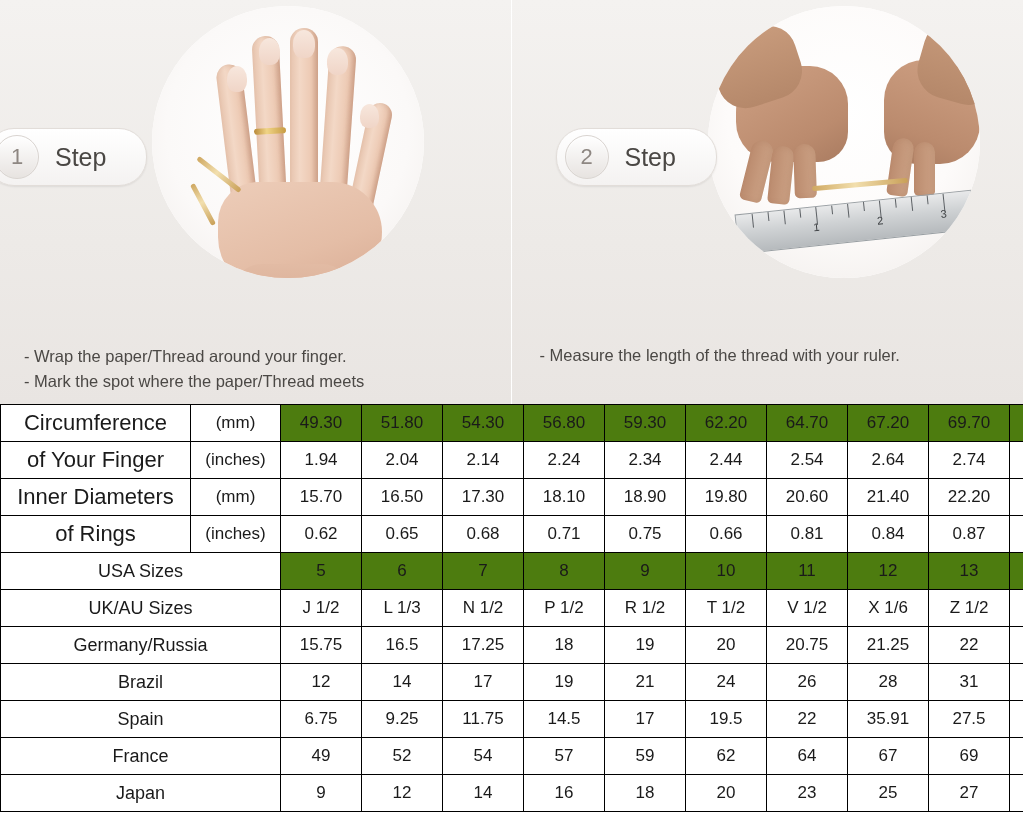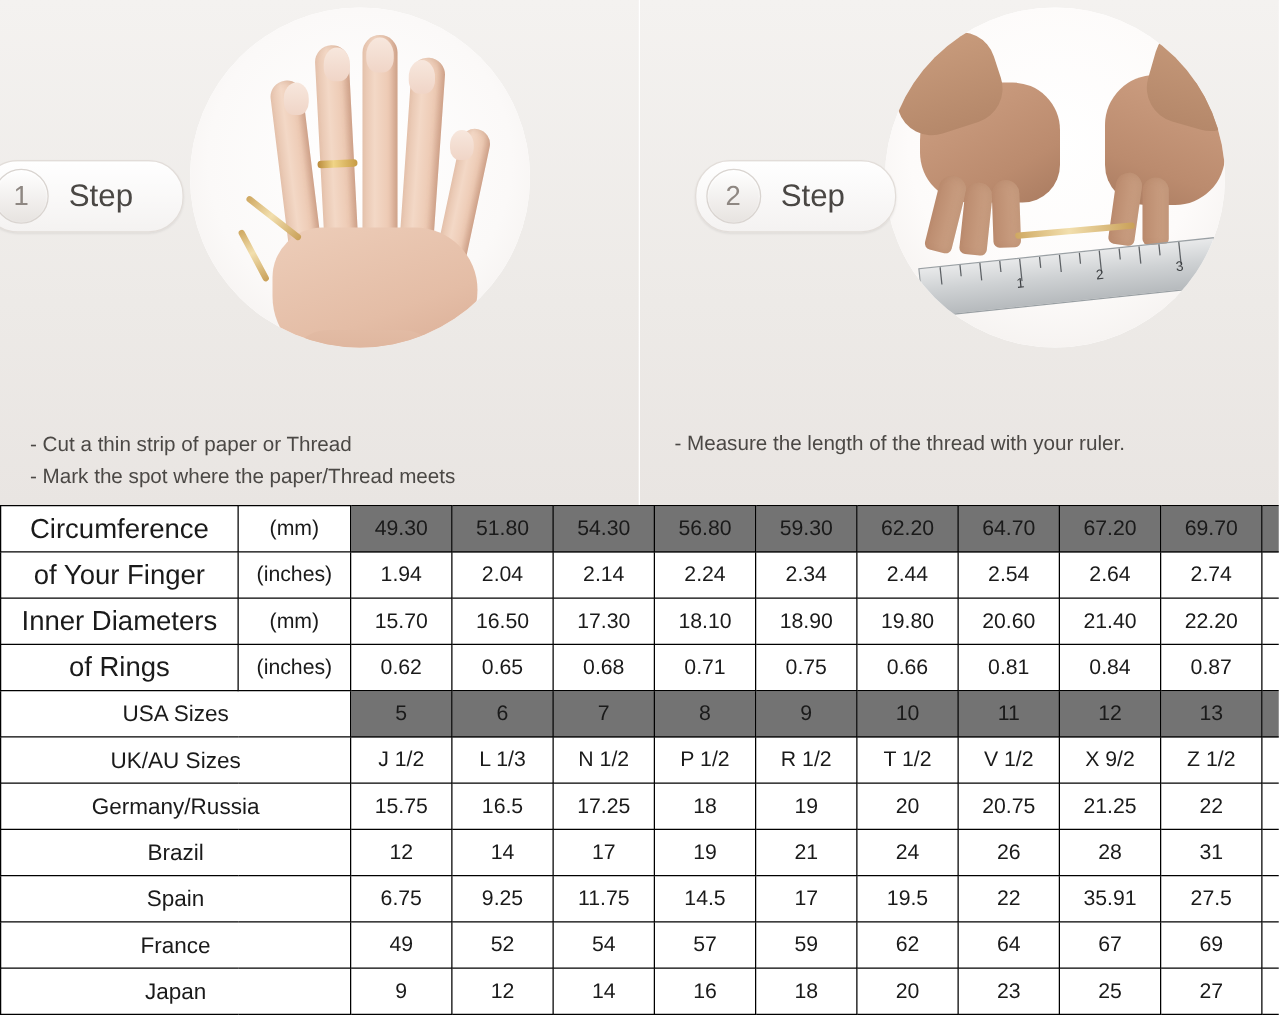--- a/index.html
+++ b/index.html
@@ -214,21 +214,21 @@
     text-align: left;
     padding-left: 8px;
     font-size: 18px;
   }
   td.unit {
     width: 85px;
     text-align: center;
     font-size: 17px;
   }
   td.shaded {
-    background: #737373;
+    background: #4d7c0f;
   }
   .c {
     width: 76px;
   }
 </style>
 </head>
 <body>
 
 <div class="page">
 
@@ -256,21 +256,21 @@
           <div class="thread" style="left:28px; top:196px; width:46px; transform:rotate(62deg);"></div>
         </div>
       </div>
 
       <div class="step-pill one">
         <div class="step-num">1</div>
         <div class="step-word">Step</div>
       </div>
 
       <div class="bullets">
-        <div>-  Cut a thin strip of paper or Thread</div>
+        <div>-  Wrap the paper/Thread around your finger.</div>
         <div>-  Mark the spot where the paper/Thread meets</div>
       </div>
     </div>
 
     <div class="step-panel right">
 
       <div class="photo-circle two">
         <div class="hand2">
 
           <div class="palm" style="left:28px; top:60px; width:112px; height:96px; border-radius:46px 38px 30px 40px; background:linear-gradient(150deg,#cfa184 0%,#bb8b6e 70%,#a97b60 100%);"></div>
@@ -397,21 +397,21 @@
 
       <tr>
         <td class="rowlabel-left" colspan="2">UK/AU Sizes</td>
         <td class="c">J 1/2</td>
         <td class="c">L 1/3</td>
         <td class="c">N 1/2</td>
         <td class="c">P 1/2</td>
         <td class="c">R 1/2</td>
         <td class="c">T 1/2</td>
         <td class="c">V 1/2</td>
-        <td class="c">X 9/2</td>
+        <td class="c">X 1/6</td>
         <td class="c">Z 1/2</td>
         <td class="c">Z3</td>
       </tr>
 
       <tr>
         <td class="rowlabel-left" colspan="2">Germany/Russia</td>
         <td class="c">15.75</td>
         <td class="c">16.5</td>
         <td class="c">17.25</td>
         <td class="c">18</td>

